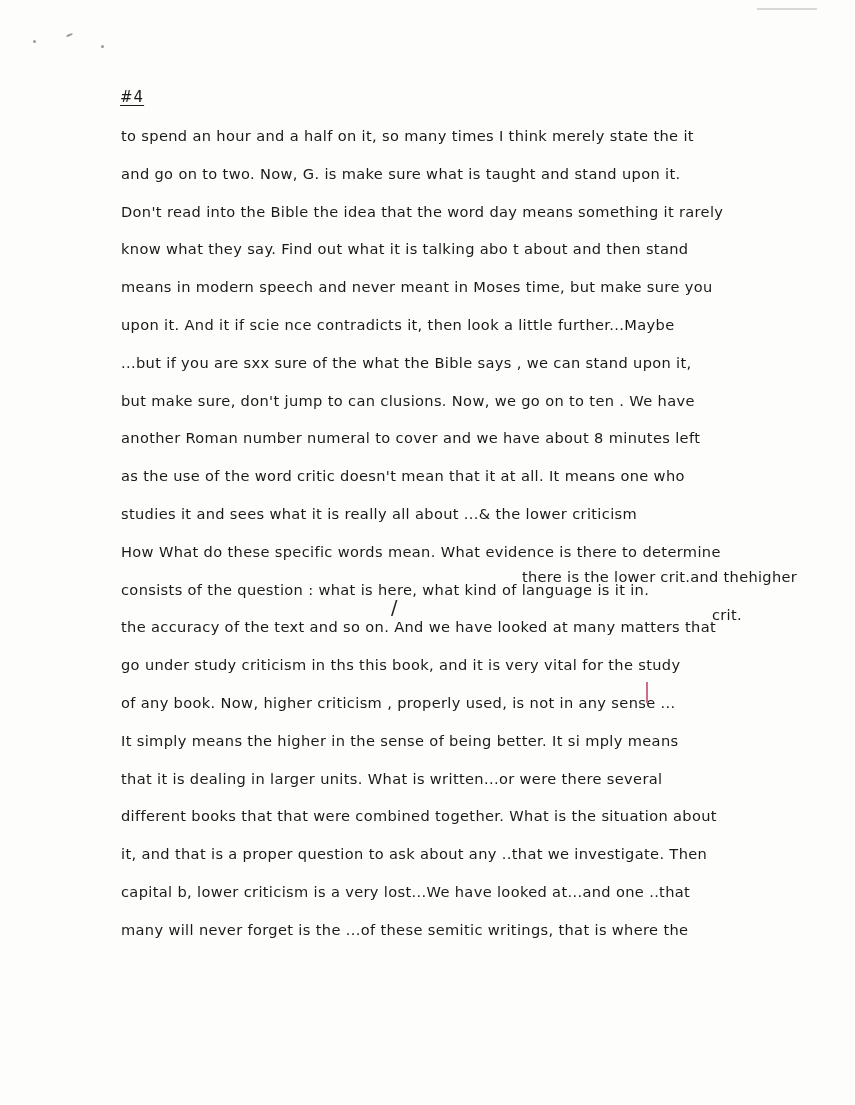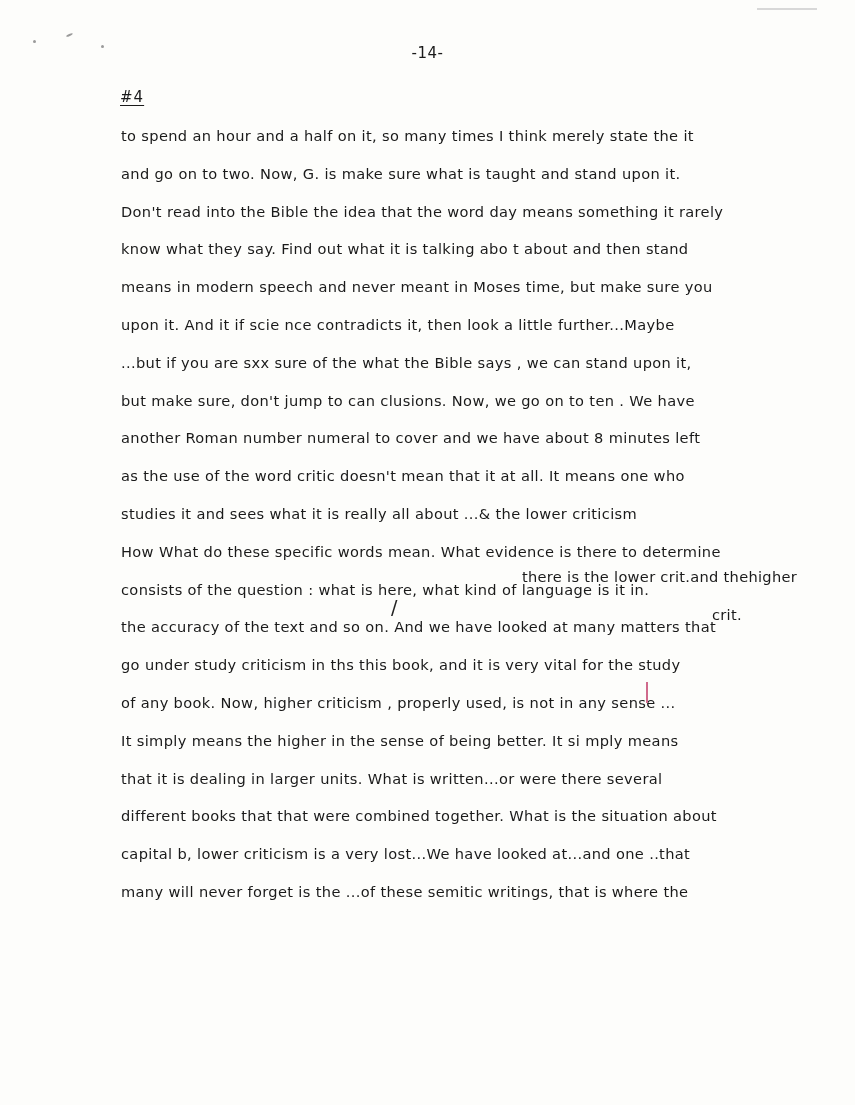--- a/index.html
+++ b/index.html
@@ -109,21 +109,20 @@
 </head>
 <body>
 
 <div class="page">
 
   <div class="speck s1"></div>
   <div class="speck s2"></div>
   <div class="speck s3"></div>
   <div class="edge-mark"></div>
 
-  <div class="page-number">-14-</div>
   <div class="doc-label">#4</div>
 
   <div class="body-text">
     <div class="line">to spend an hour and a half on it, so many times I think merely state the it</div>
     <div class="line">and go on to two.  Now, G. is make sure what is taught and stand upon it.</div>
     <div class="line">Don't read into the Bible the idea that the word day means something it rarely</div>
     <div class="line">know what they say.  Find out what it is talking abo t about and then stand</div>
     <div class="line">means in modern speech and never meant in Moses time, but make sure you</div>
     <div class="line">upon it.  And it if scie nce contradicts it, then look a little further...Maybe</div>
     <div class="line">...but if you are sxx sure of the what the Bible says , we can stand upon it,</div>
@@ -132,20 +131,21 @@
     <div class="line">as the use of the word critic doesn't mean that it at all. It means one who</div>
     <div class="line">studies it and sees what it is really all about  ...&amp; the  lower criticism</div>
     <div class="line">How What do these specific words mean.  What evidence is there to determine</div>
     <div class="line">consists of the question : what is here, what kind of language is it in.</div>
     <div class="line">the accuracy of the text and so on.  And we have looked at many matters that</div>
     <div class="line">go under study criticism in ths this book, and it is very vital for the study</div>
     <div class="line">of any book.  Now, higher criticism , properly used, is not in any sense ...</div>
     <div class="line">It simply means the higher in the sense of being better.  It si mply means</div>
     <div class="line">that it is dealing in larger units.  What is written...or were there several</div>
     <div class="line">different books that that were combined together.  What is the situation about</div>
+    <div class="line">it, and that is a proper question to ask about any ..that we investigate.  Then</div>
     <div class="line">capital b, lower criticism is a very lost...We have looked at...and one ..that</div>
     <div class="line">many will never forget is the ...of these semitic writings, that is where the</div>
   </div>
 
   <div class="annot-upper">there is the lower crit.and thehigher</div>
   <div class="annot-right">crit.</div>
   <div class="pen-slash">/</div>
   <div class="pink-mark"></div>
 
 </div>

